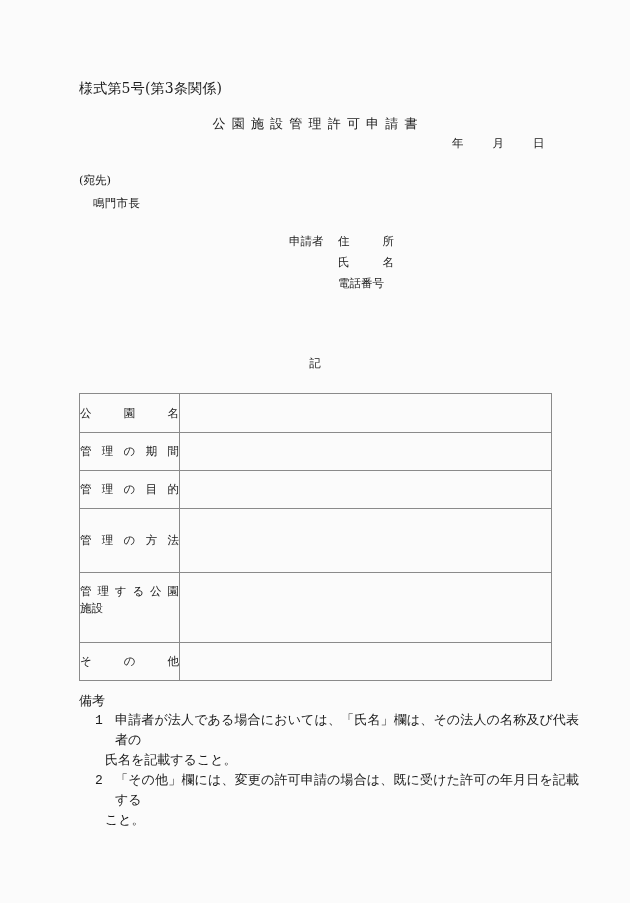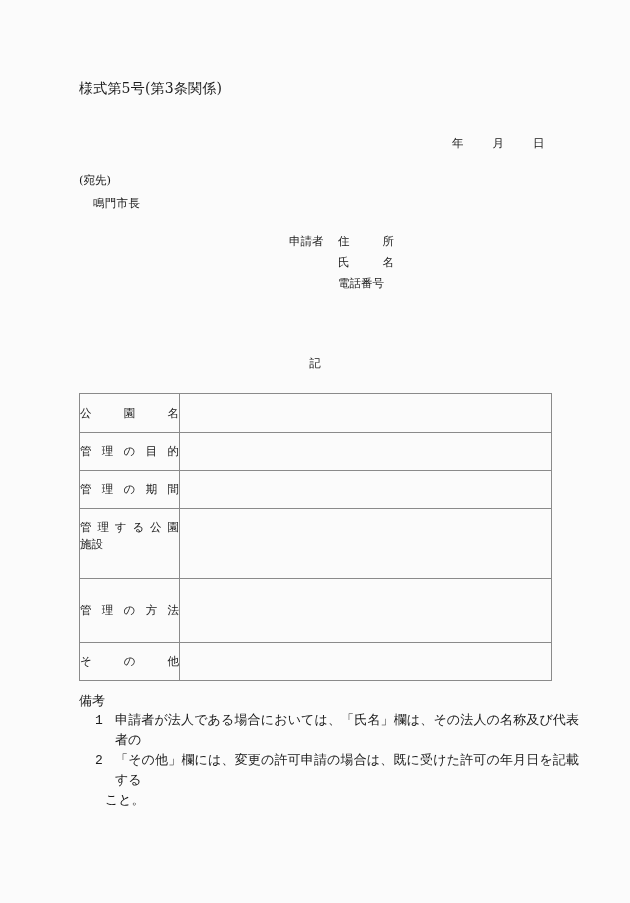--- a/index.html
+++ b/index.html
@@ -191,20 +191,21 @@
     margin-left: -10px;
   }
 </style>
 </head>
 <body>
 
 <div class="page">
 
   <div class="form-number">様式第5号(第3条関係)</div>
 
+  <div class="doc-title">公園施設管理許可申請書</div>
 
   <div class="date-line">
     <span class="seg y">年</span><span class="seg m">月</span><span class="seg d">日</span>
   </div>
 
   <div class="addressee-label">(宛先)</div>
   <div class="addressee-name">鳴門市長</div>
 
   <div class="applicant">
     <div class="applicant-row">
@@ -227,59 +228,60 @@
   <table class="form-table">
     <tbody>
       <tr>
         <td class="label-cell">
           <span class="spread">公園名</span>
         </td>
         <td class="value-cell" style="height:38px"></td>
       </tr>
       <tr>
         <td class="label-cell">
+          <span class="spread">管理の期間</span>
+        </td>
+        <td class="value-cell" style="height:37px"></td>
+      </tr>
+      <tr>
+        <td class="label-cell">
           <span class="spread">管理の目的</span>
         </td>
         <td class="value-cell" style="height:37px"></td>
       </tr>
       <tr>
         <td class="label-cell">
-          <span class="spread">管理の期間</span>
-        </td>
-        <td class="value-cell" style="height:37px"></td>
+          <span class="spread">管理の方法</span>
+        </td>
+        <td class="value-cell" style="height:63px"></td>
       </tr>
       <tr>
         <td class="label-cell top">
           <span class="l1">管理する公園</span>
           <span class="l2">施設</span>
         </td>
         <td class="value-cell" style="height:69px"></td>
-      </tr>
-      <tr>
-        <td class="label-cell">
-          <span class="spread">管理の方法</span>
-        </td>
-        <td class="value-cell" style="height:63px"></td>
       </tr>
       <tr>
         <td class="label-cell">
           <span class="spread">その他</span>
         </td>
         <td class="value-cell" style="height:37px"></td>
       </tr>
     </tbody>
   </table>
 
   <div class="notes">
     <div class="notes-title">備考</div>
 
     <div class="note-item">
       <span class="note-num">1</span>
       <span class="note-body">
         <span>申請者が法人である場合においては、「氏名」欄は、その法人の名称及び代表者の</span>
+        <span class="cont">氏名を記載すること。</span>
       </span>
     </div>
 
     <div class="note-item">
       <span class="note-num">2</span>
       <span class="note-body">
         <span>「その他」欄には、変更の許可申請の場合は、既に受けた許可の年月日を記載する</span>
         <span class="cont">こと。</span>
       </span>
     </div>

